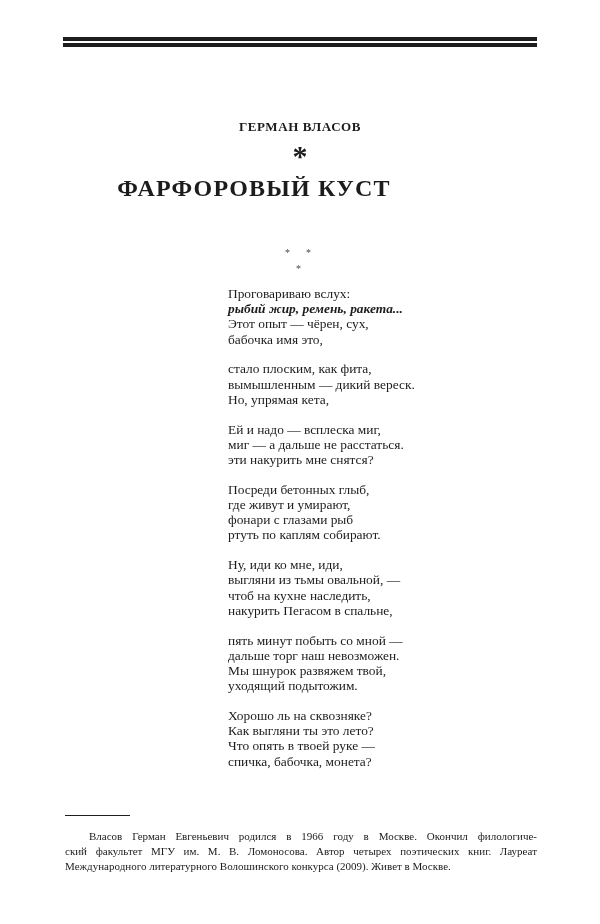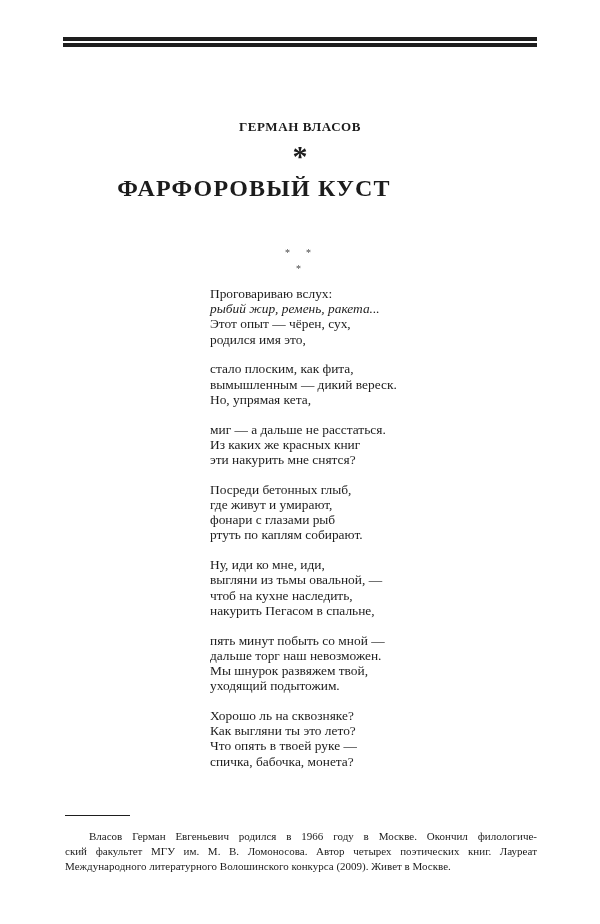--- a/index.html
+++ b/index.html
@@ -65,28 +65,28 @@
       color: #444;
     }
     .asterism span { position: absolute; line-height: 10px; }
     .asterism .s1 { left: 5px; top: 2px; }
     .asterism .s2 { left: 26px; top: 2px; }
     .asterism .s3 { left: 16px; top: 18px; }
 
     .poem {
       position: absolute;
       top: 286px;
-      left: 210px;
+      left: 228px;
       width: 240px;
       font-size: 13.4px;
       line-height: 15.2px;
     }
     .stanza { margin-bottom: 14.6px; }
     .line { white-space: nowrap; display: block; }
-    .line.italic { font-style: italic; }
+    .line.italic { font-style: italic; font-weight: bold; }
 
     .footnote-rule {
       position: absolute;
       top: 815px;
       left: 65px;
       width: 65px;
       height: 1px;
       background: #1e1e1e;
     }
     .footnote {
@@ -117,30 +117,30 @@
   <span class="s1">*</span>
   <span class="s2">*</span>
   <span class="s3">*</span>
 </div>
 
 <div class="poem">
   <div class="stanza">
     <span class="line">Проговариваю вслух:</span>
     <span class="line italic">рыбий жир, ремень, ракета...</span>
     <span class="line">Этот опыт — чёрен, сух,</span>
-    <span class="line">родился имя это,</span>
+    <span class="line">бабочка имя это,</span>
   </div>
   <div class="stanza">
     <span class="line">стало плоским, как фита,</span>
     <span class="line">вымышленным — дикий вереск.</span>
     <span class="line">Но, упрямая кета,</span>
   </div>
   <div class="stanza">
+    <span class="line">Ей и надо — всплеска миг,</span>
     <span class="line">миг — а дальше не расстаться.</span>
-    <span class="line">Из каких же красных книг</span>
     <span class="line">эти накурить мне снятся?</span>
   </div>
   <div class="stanza">
     <span class="line">Посреди бетонных глыб,</span>
     <span class="line">где живут и умирают,</span>
     <span class="line">фонари с глазами рыб</span>
     <span class="line">ртуть по каплям собирают.</span>
   </div>
   <div class="stanza">
     <span class="line">Ну, иди ко мне, иди,</span>

